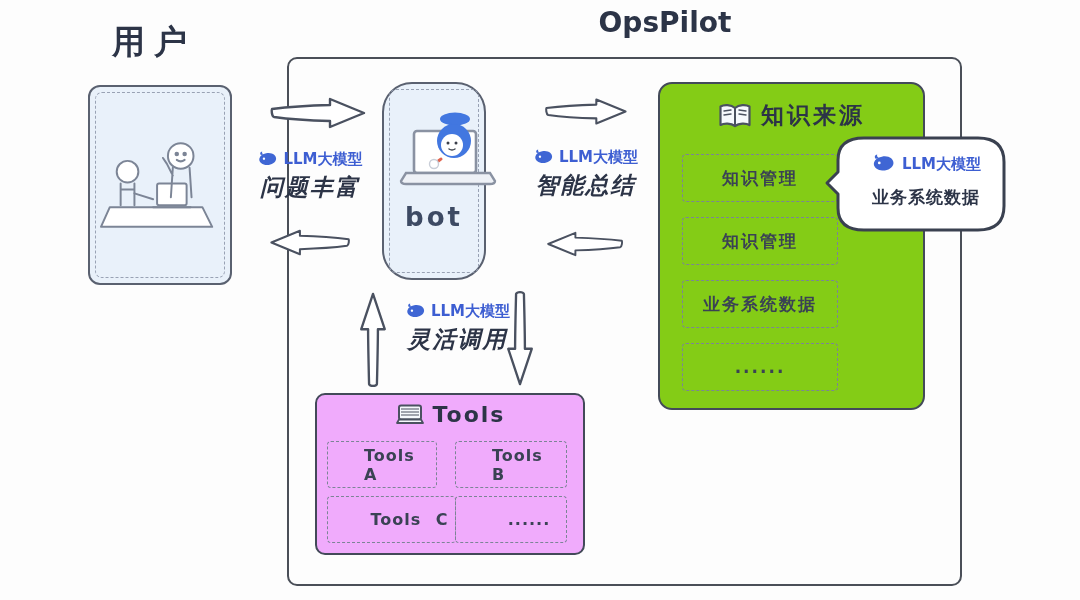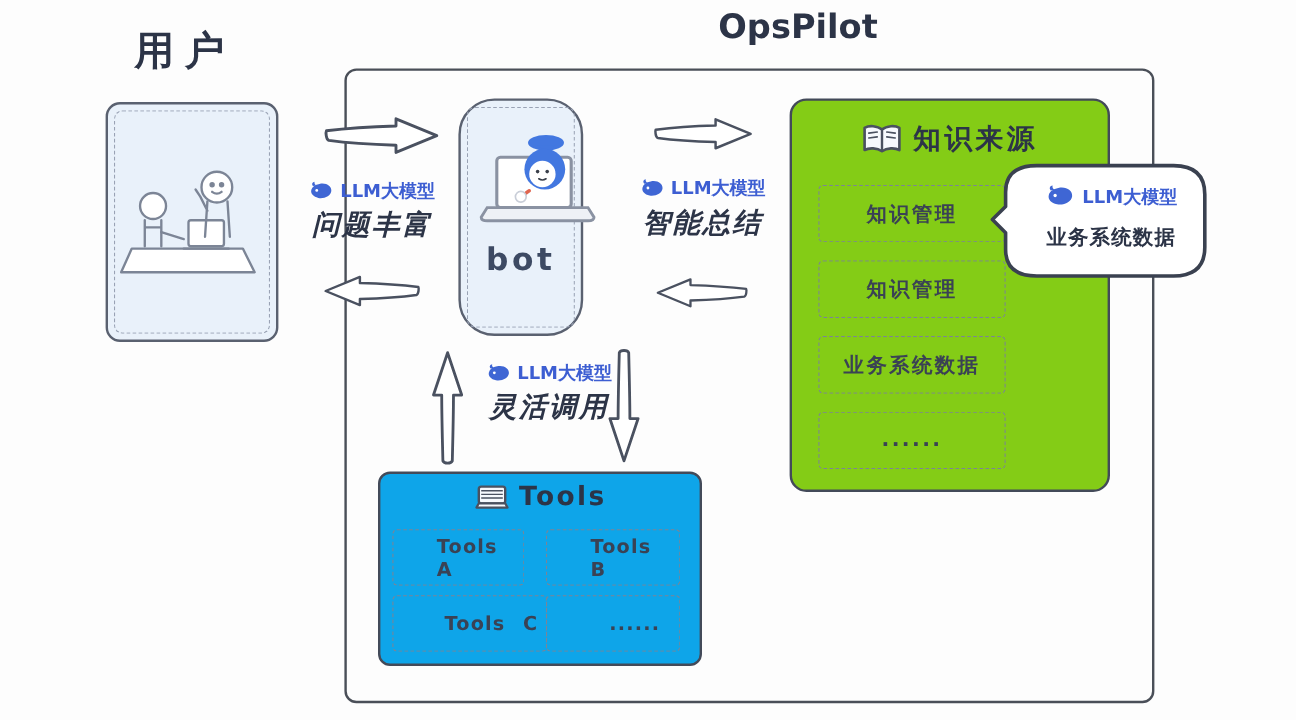--- a/index.html
+++ b/index.html
@@ -21,21 +21,21 @@
   .bot-label{position:absolute;left:0;right:0;top:118px;text-align:center;font-size:26px;font-weight:bold;letter-spacing:3px;color:#3d4a63;}
   .bot-mascot{position:absolute;left:14px;top:20px;width:100px;height:96px;}
   .user-illu{position:absolute;left:8px;top:38px;width:128px;height:120px;}
   
   .kn-box{left:658px;top:82px;width:267px;height:328px;background:#84cc16;border:2.5px solid #434a59;border-radius:14px;box-sizing:border-box;}
   .kn-header{position:absolute;left:0;right:0;top:16px;display:flex;justify-content:center;align-items:center;gap:9px;}
   .kn-title{font-size:23px;font-weight:bold;letter-spacing:3px;color:#2c3447;}
   .kn-item{position:absolute;left:22px;width:156px;height:48px;border:1.8px dashed #7c8496;border-radius:4px;
     display:flex;align-items:center;justify-content:center;font-size:17px;font-weight:bold;letter-spacing:2px;color:#3a4254;box-sizing:border-box;}
   
-  .tools-box{left:315px;top:393px;width:270px;height:162px;background:#0ea5e9;border:2.5px solid #434a59;border-radius:10px;box-sizing:border-box;}
+  .tools-box{left:315px;top:393px;width:270px;height:162px;background:#f0abfc;border:2.5px solid #434a59;border-radius:10px;box-sizing:border-box;}
   .tools-header{position:absolute;left:0;right:0;top:7px;display:flex;justify-content:center;align-items:center;gap:8px;}
   .tools-title{font-size:22px;font-weight:bold;letter-spacing:2px;color:#2c3447;}
   .tool-item{position:absolute;height:47px;border:1.8px dashed #7c8496;border-radius:4px;
     display:flex;align-items:center;justify-content:center;font-size:16px;font-weight:bold;letter-spacing:1px;color:#3a4254;box-sizing:border-box;word-spacing:8px;padding-left:36px;}
   
   .flow{display:flex;flex-direction:column;align-items:center;gap:3px;}
   .flow-llm{display:flex;align-items:center;gap:4px;font-size:15px;font-weight:bold;color:#3d5ed2;white-space:nowrap;}
   .flow-label{font-size:23px;font-weight:bold;letter-spacing:2px;color:#2c3447;white-space:nowrap;font-style:italic;}
   .flow-enrich{left:240px;top:150px;width:140px;}
   .flow-summary{left:518px;top:148px;width:135px;}

